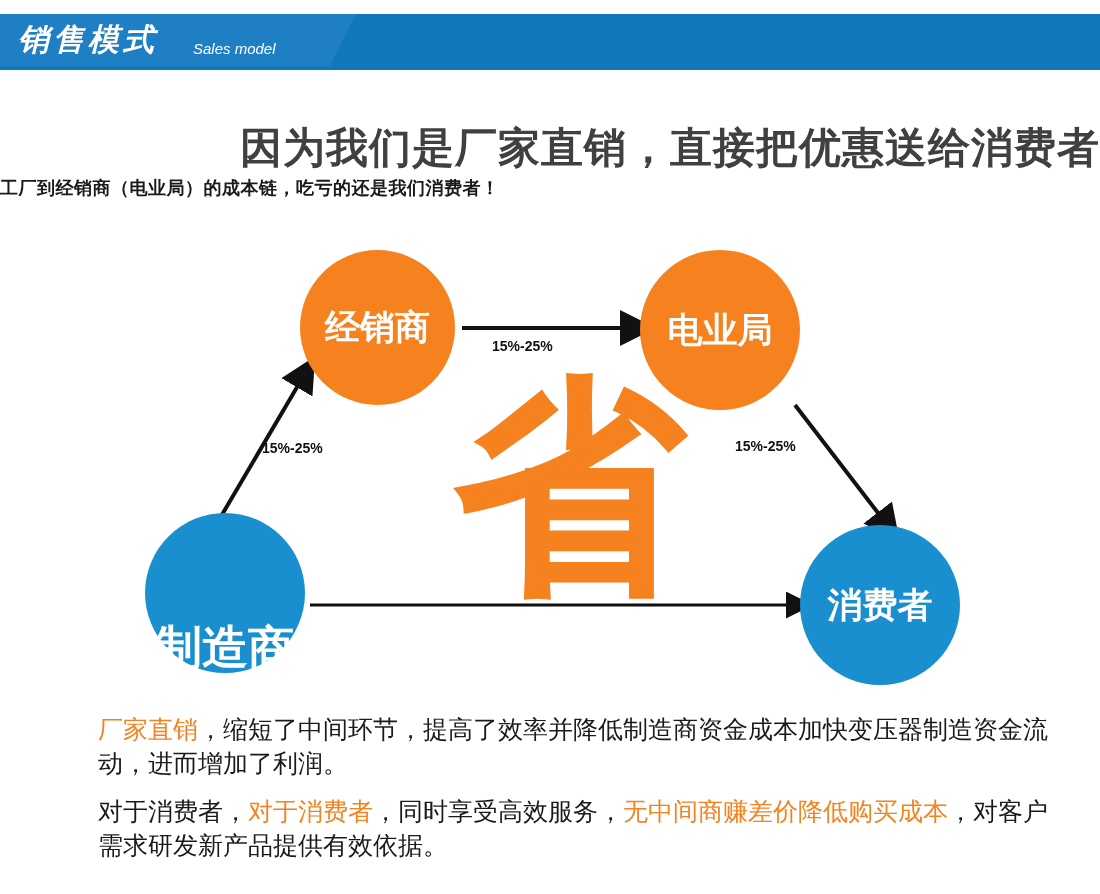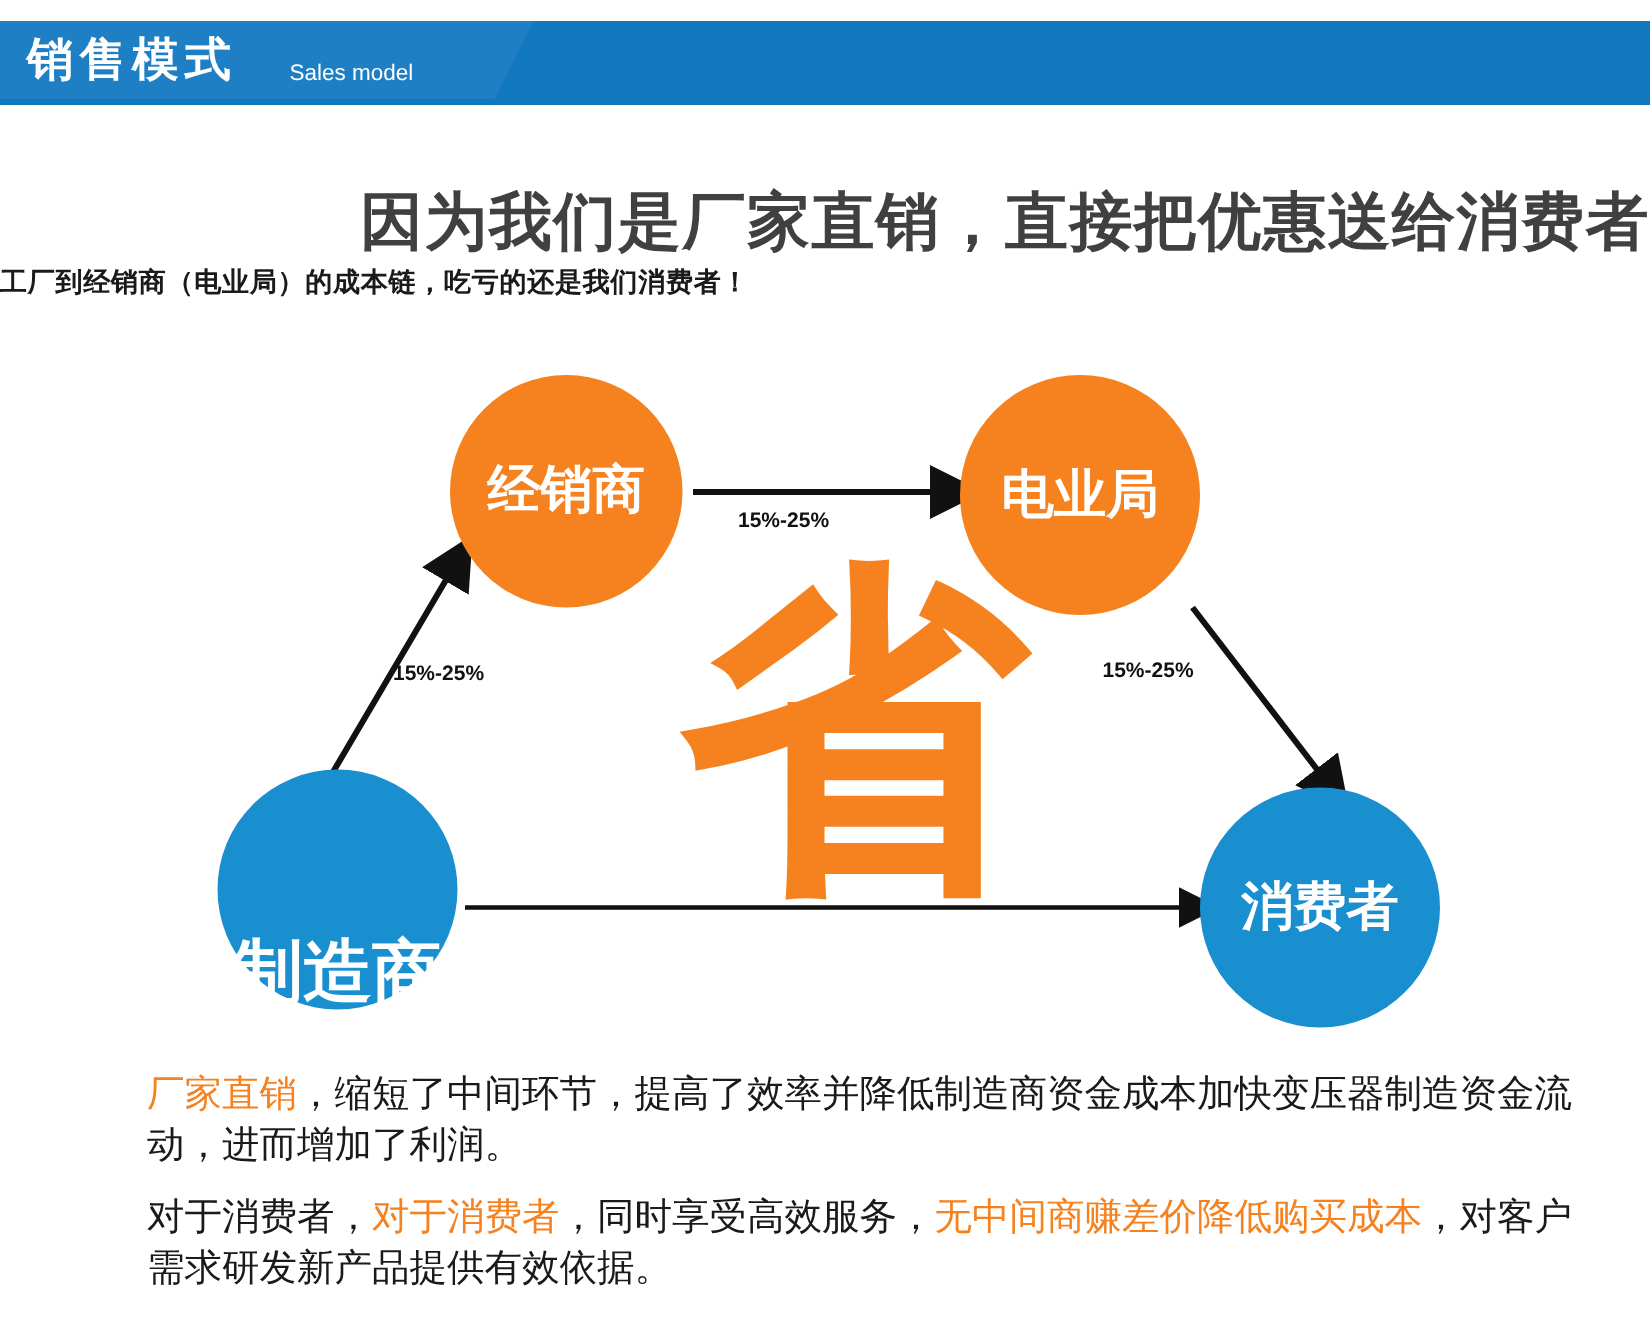--- a/index.html
+++ b/index.html
@@ -15,20 +15,21 @@
     position: relative;
   }
 
   
   .banner {
     position: absolute;
     left: 0;
     top: 14px;
     width: 1100px;
     height: 56px;
+    font-style: italic;
   }
   .banner-bar {
     position: absolute;
     left: 0;
     top: 0;
     width: 1100px;
     height: 52px;
     background: #1278be;
   }
   .banner-blue {

